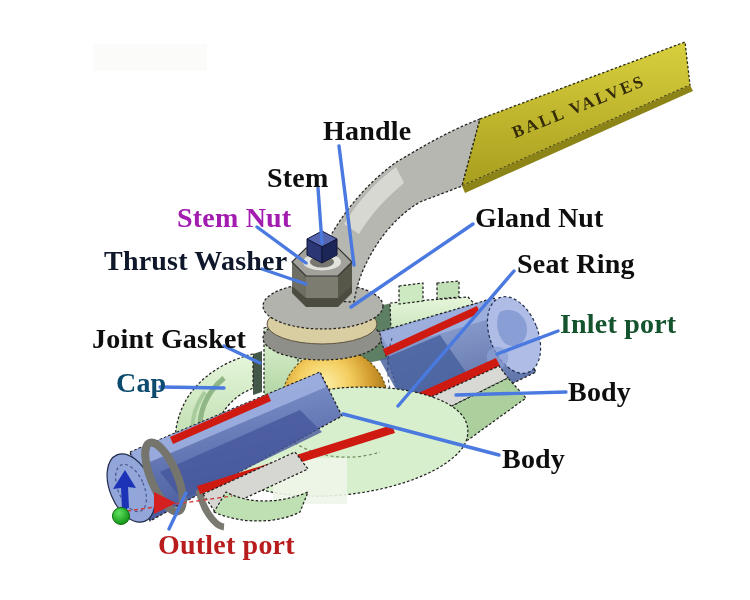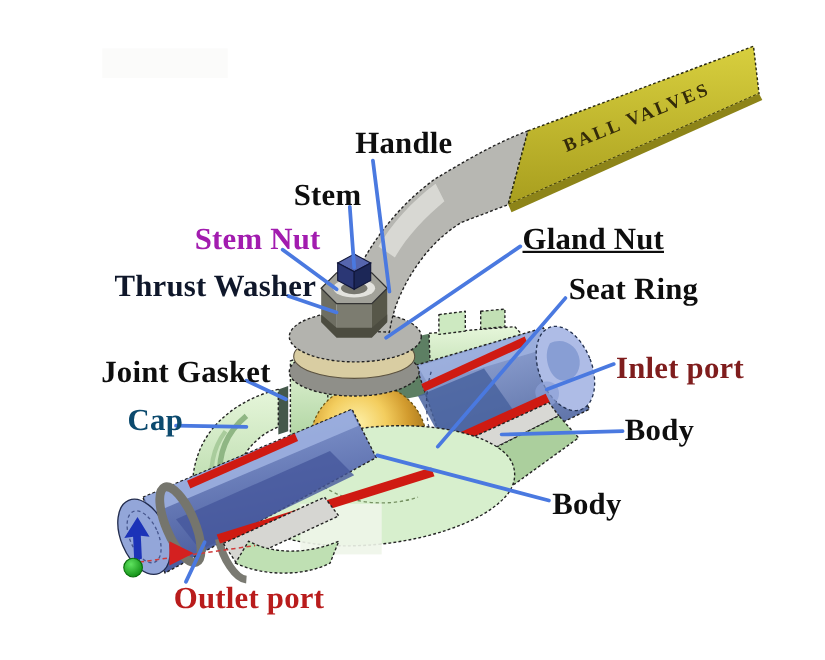--- a/index.html
+++ b/index.html
@@ -164,22 +164,22 @@
       <line x1="558" y1="331" x2="497" y2="354" stroke="#4a79e0" stroke-width="3.4" stroke-linecap="round"></line>
       <line x1="160" y1="387" x2="224" y2="388" stroke="#4a79e0" stroke-width="3.4" stroke-linecap="round"></line>
       <line x1="566" y1="392" x2="456" y2="395" stroke="#4a79e0" stroke-width="3.4" stroke-linecap="round"></line>
       <line x1="499" y1="455" x2="343" y2="414" stroke="#4a79e0" stroke-width="3.4" stroke-linecap="round"></line>
       <line x1="169" y1="529" x2="186" y2="493" stroke="#4a79e0" stroke-width="3.4" stroke-linecap="round"></line>
     </svg>
 
 <div class="lbl" style="left: 323px; top: 117px; color: rgb(14, 14, 14);">Handle</div>
     <div class="lbl" style="left: 267px; top: 164px; color: rgb(14, 14, 14);">Stem</div>
     <div class="lbl" style="left: 165px; top: 204px; color: #a21caf; margin-left: 12px;">Stem Nut</div>
-    <div class="lbl" style="left: 475px; top: 204px; color: rgb(14, 14, 14); text-decoration: underline;">Gland Nut</div>
+    <div class="lbl" style="left: 475px; top: 204px; color: rgb(14, 14, 14);">Gland Nut</div>
     <div class="lbl" style="left: 104px; top: 247px; color: #0f172a;">Thrust Washer</div>
     <div class="lbl" style="left: 92px; top: 325px; color: rgb(14, 14, 14);">Joint Gasket</div>
     <div class="lbl" style="left: 517px; top: 250px; color: rgb(14, 14, 14);">Seat Ring</div>
-    <div class="lbl" style="left: 560px; top: 310px; color: #7f1d1d; margin-top: 12px;">Inlet port</div>
+    <div class="lbl" style="left: 560px; top: 310px; color: #14532d;">Inlet port</div>
     <div class="lbl" style="left: 116px; top: 369px; color: #0c4a6e;">Cap</div>
     <div class="lbl" style="left: 568px; top: 378px; color: rgb(14, 14, 14);">Body</div>
     <div class="lbl" style="left: 502px; top: 445px; color: rgb(14, 14, 14);">Body</div>
     <div class="lbl" style="left: 158px; top: 531px; color: #b91c1c;">Outlet port</div>
   </div>
 
 </body></html>

